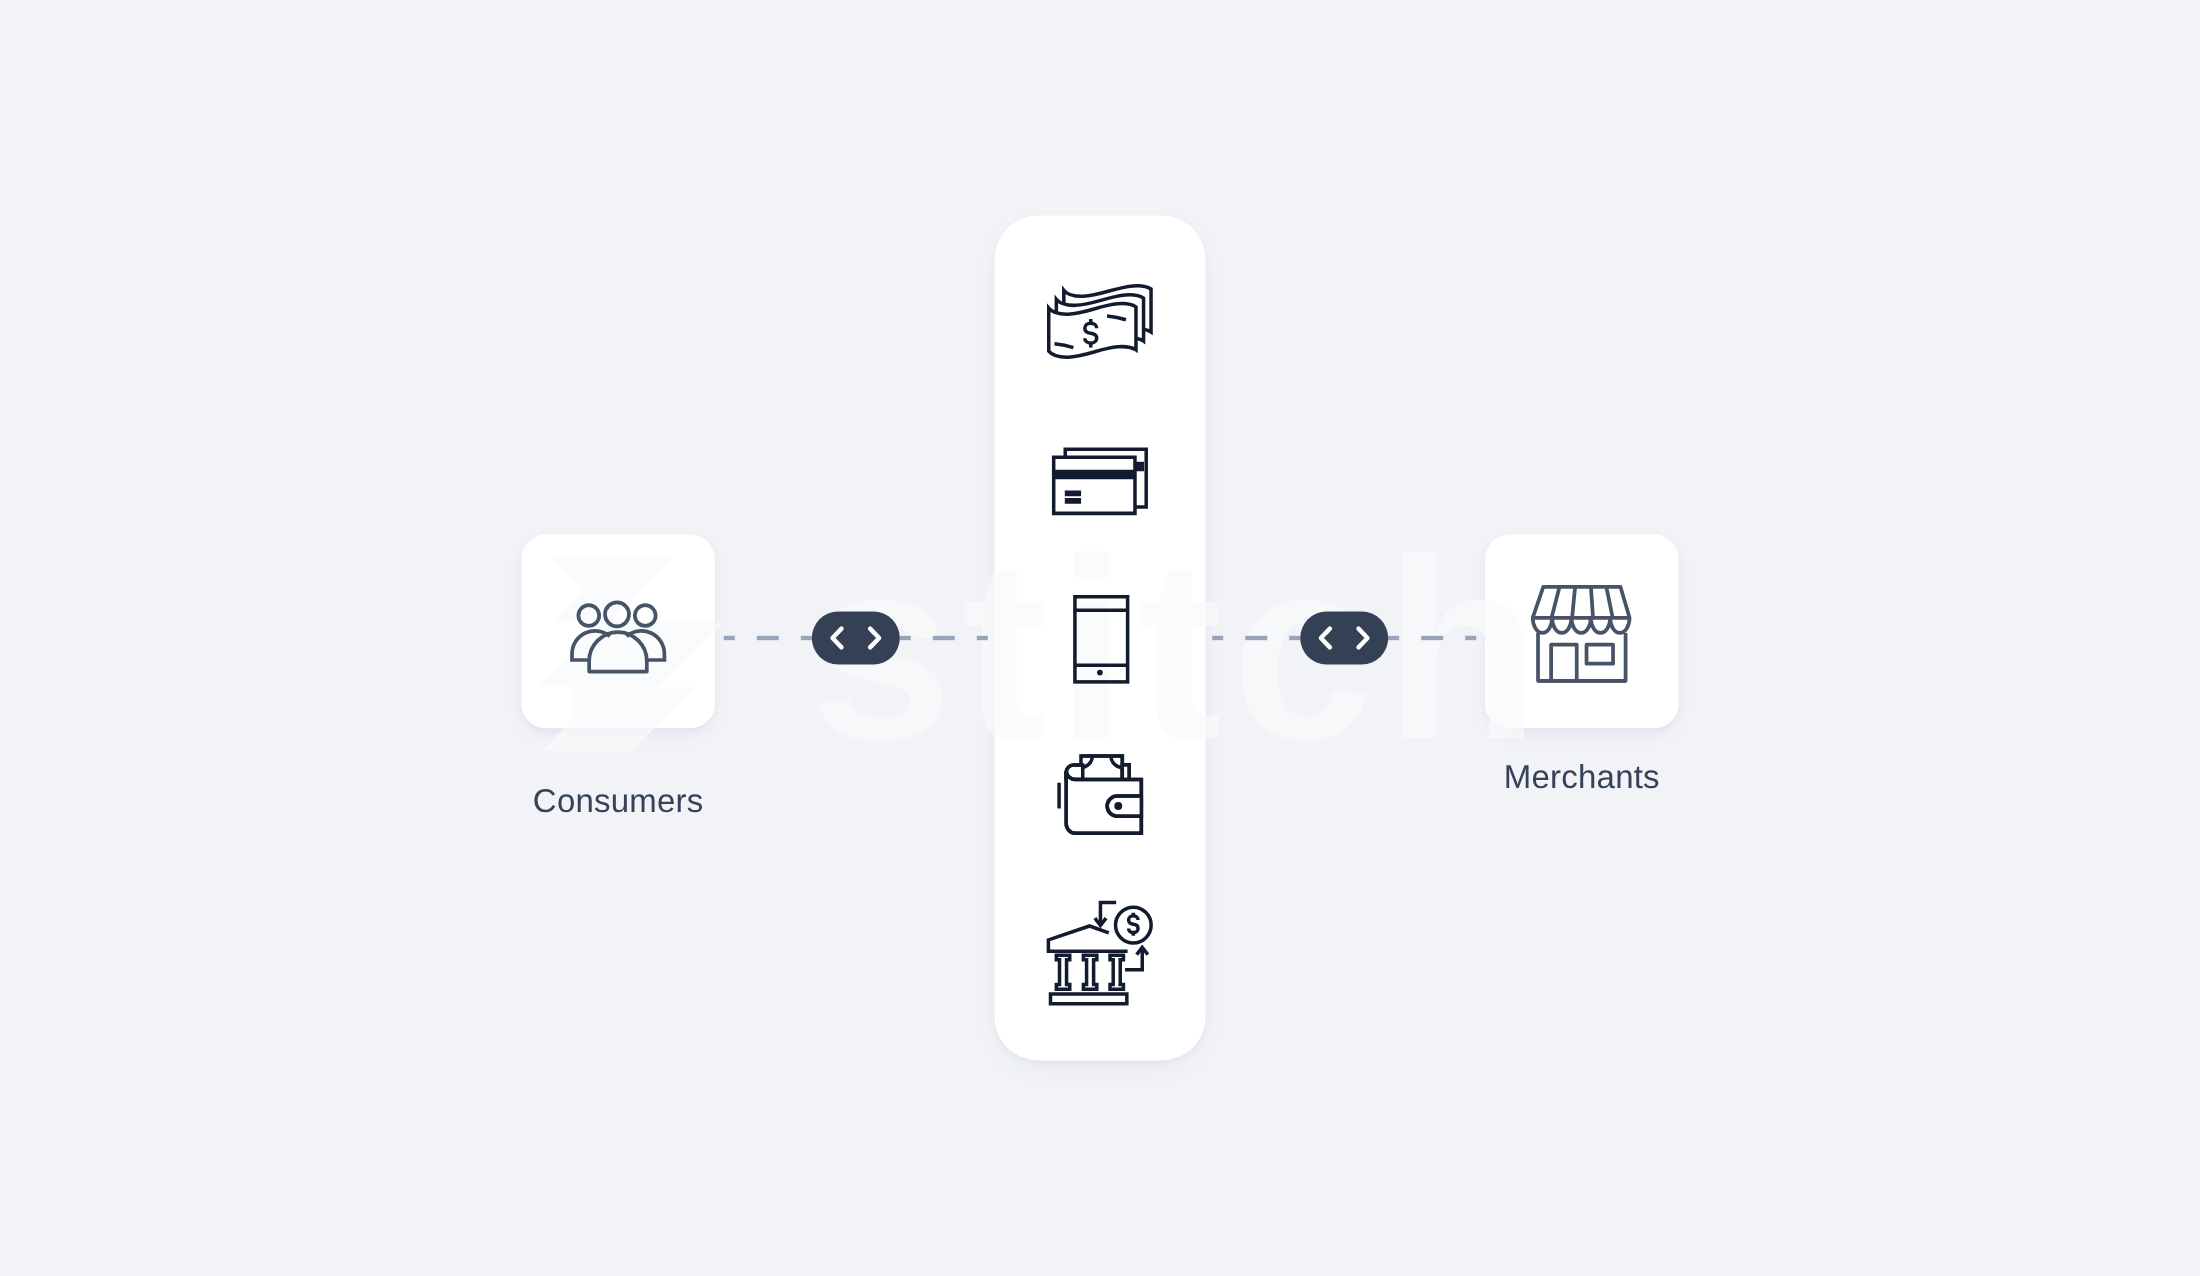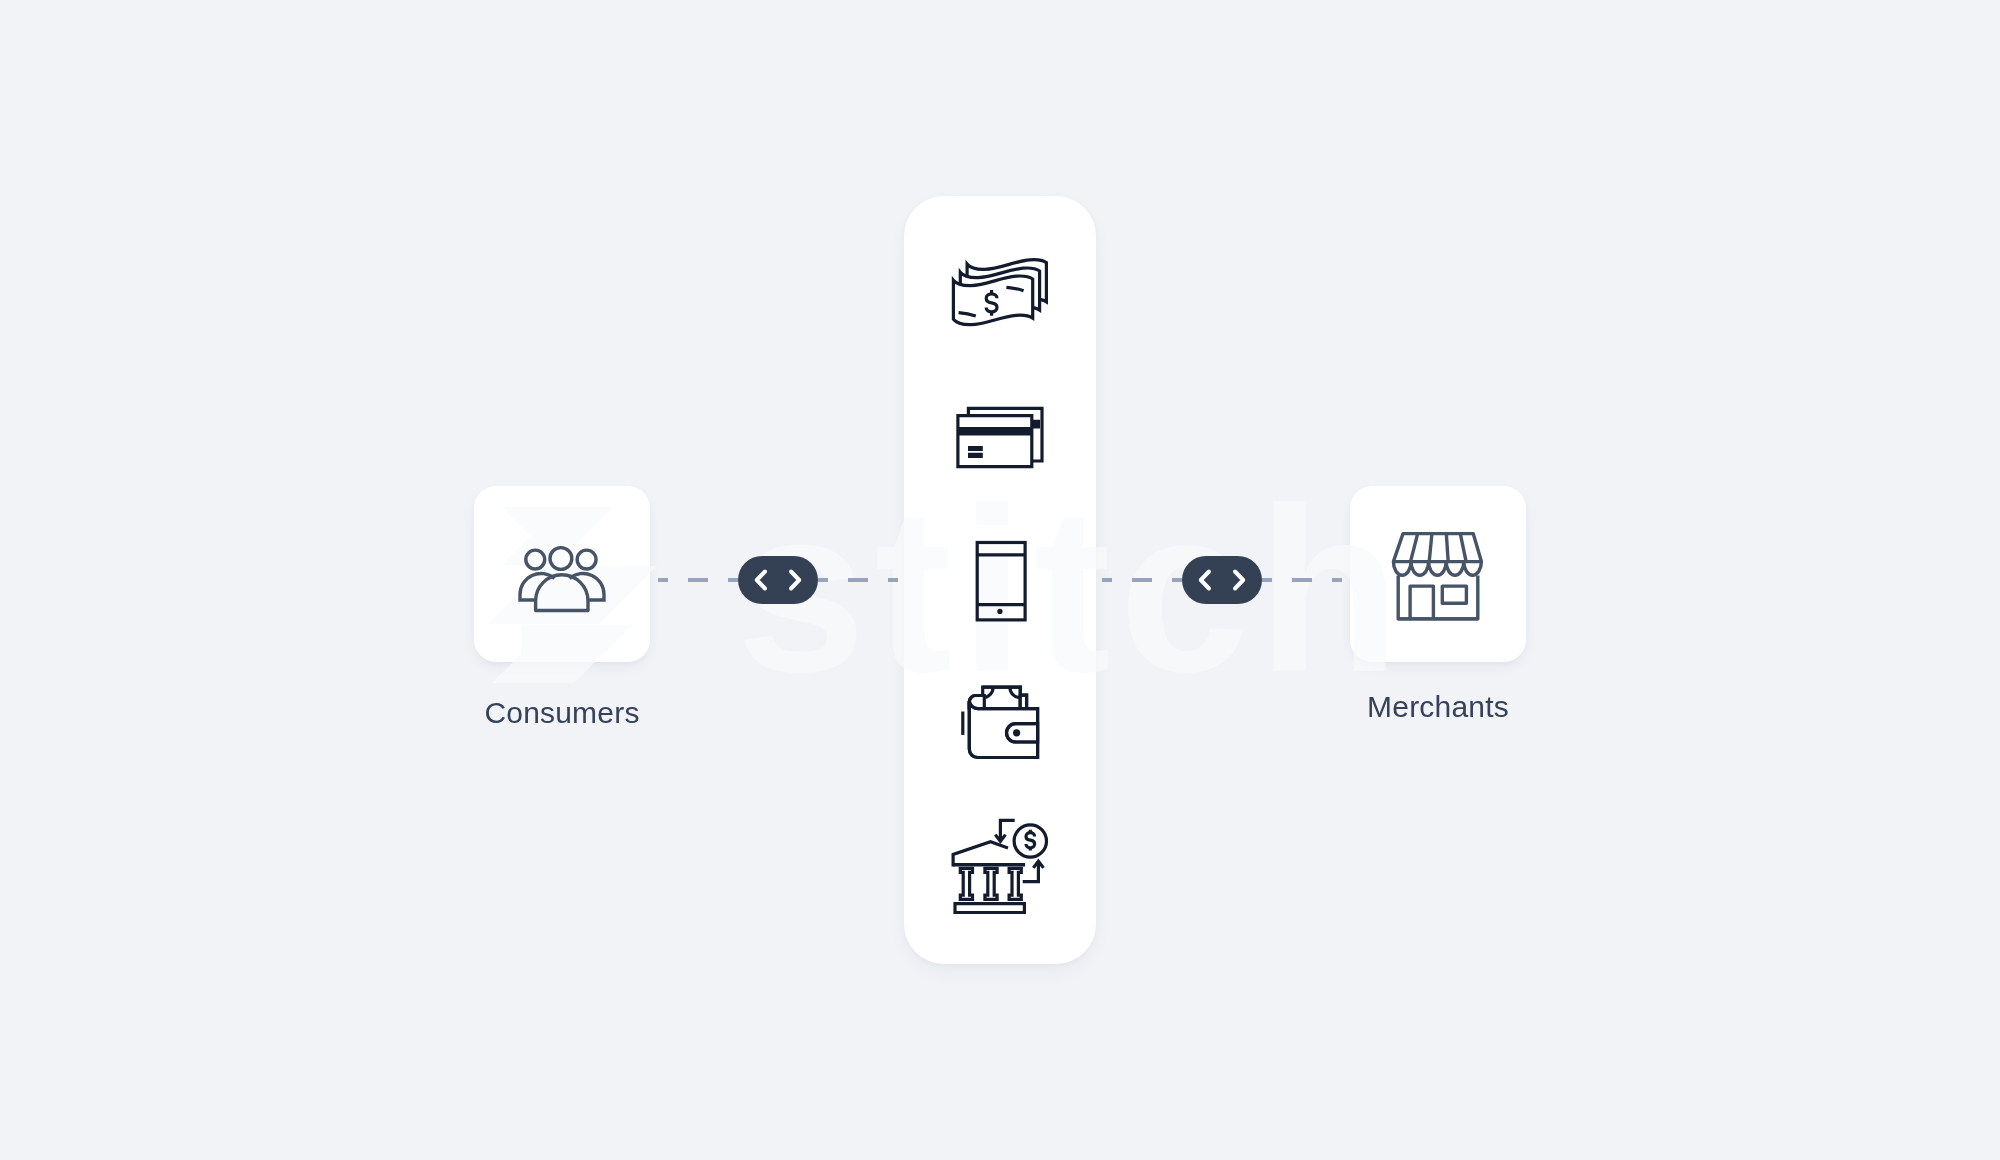--- a/index.html
+++ b/index.html
@@ -37,21 +37,21 @@
 <body>
 
 <div class="stage">
 
   <div class="rail" style="left:658px;top:578px;width:80px;"></div>
   <div class="rail" style="left:818px;top:578px;width:80px;"></div>
   <div class="rail" style="left:1102px;top:578px;width:80px;"></div>
   <div class="rail" style="left:1262px;top:578px;width:80px;"></div>
 
   <div class="card side-card" id="consumers-card"></div>
-  <div class="label" style="left:362px;top:696px;">Consumers</div>
+  <div class="label" style="left:362px;top:712px;">Consumers</div>
 
   <div class="card side-card" id="merchants-card"></div>
   <div class="label" style="left:1238px;top:690px;">Merchants</div>
 
   <div class="card" id="center-card"></div>
 
   <svg class="watermark" viewBox="0 0 2000 1160" width="2000" height="1160">
     <g fill="rgba(248,249,251,0.72)">
       <path d="M502 507h111l-58 58H502l29-29z"></path>
       <path d="M546 566h111l-58 58H488l58-58z"></path>

